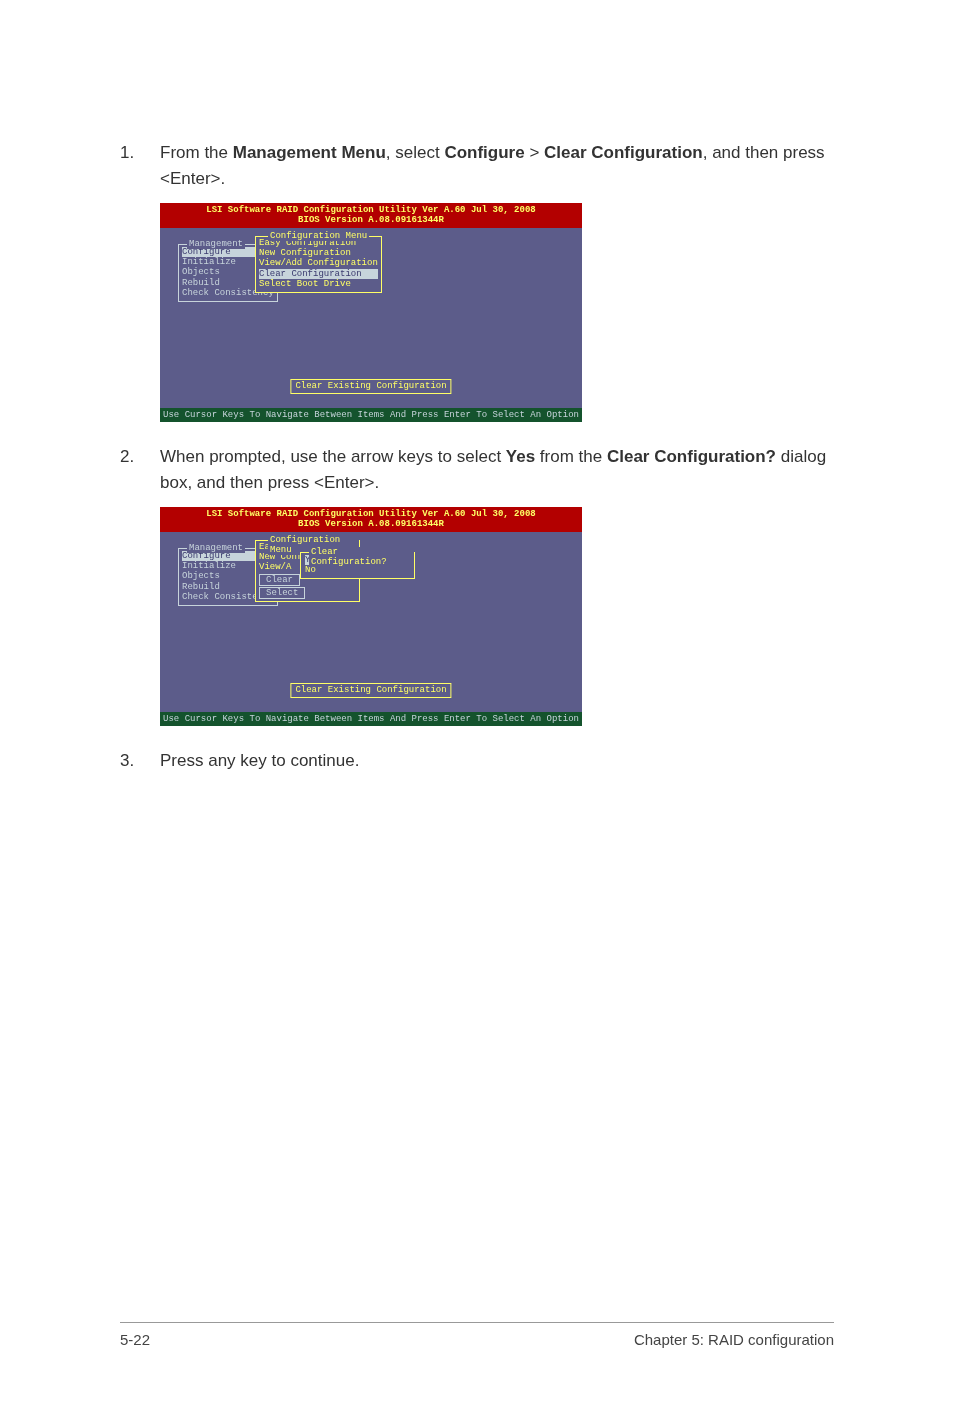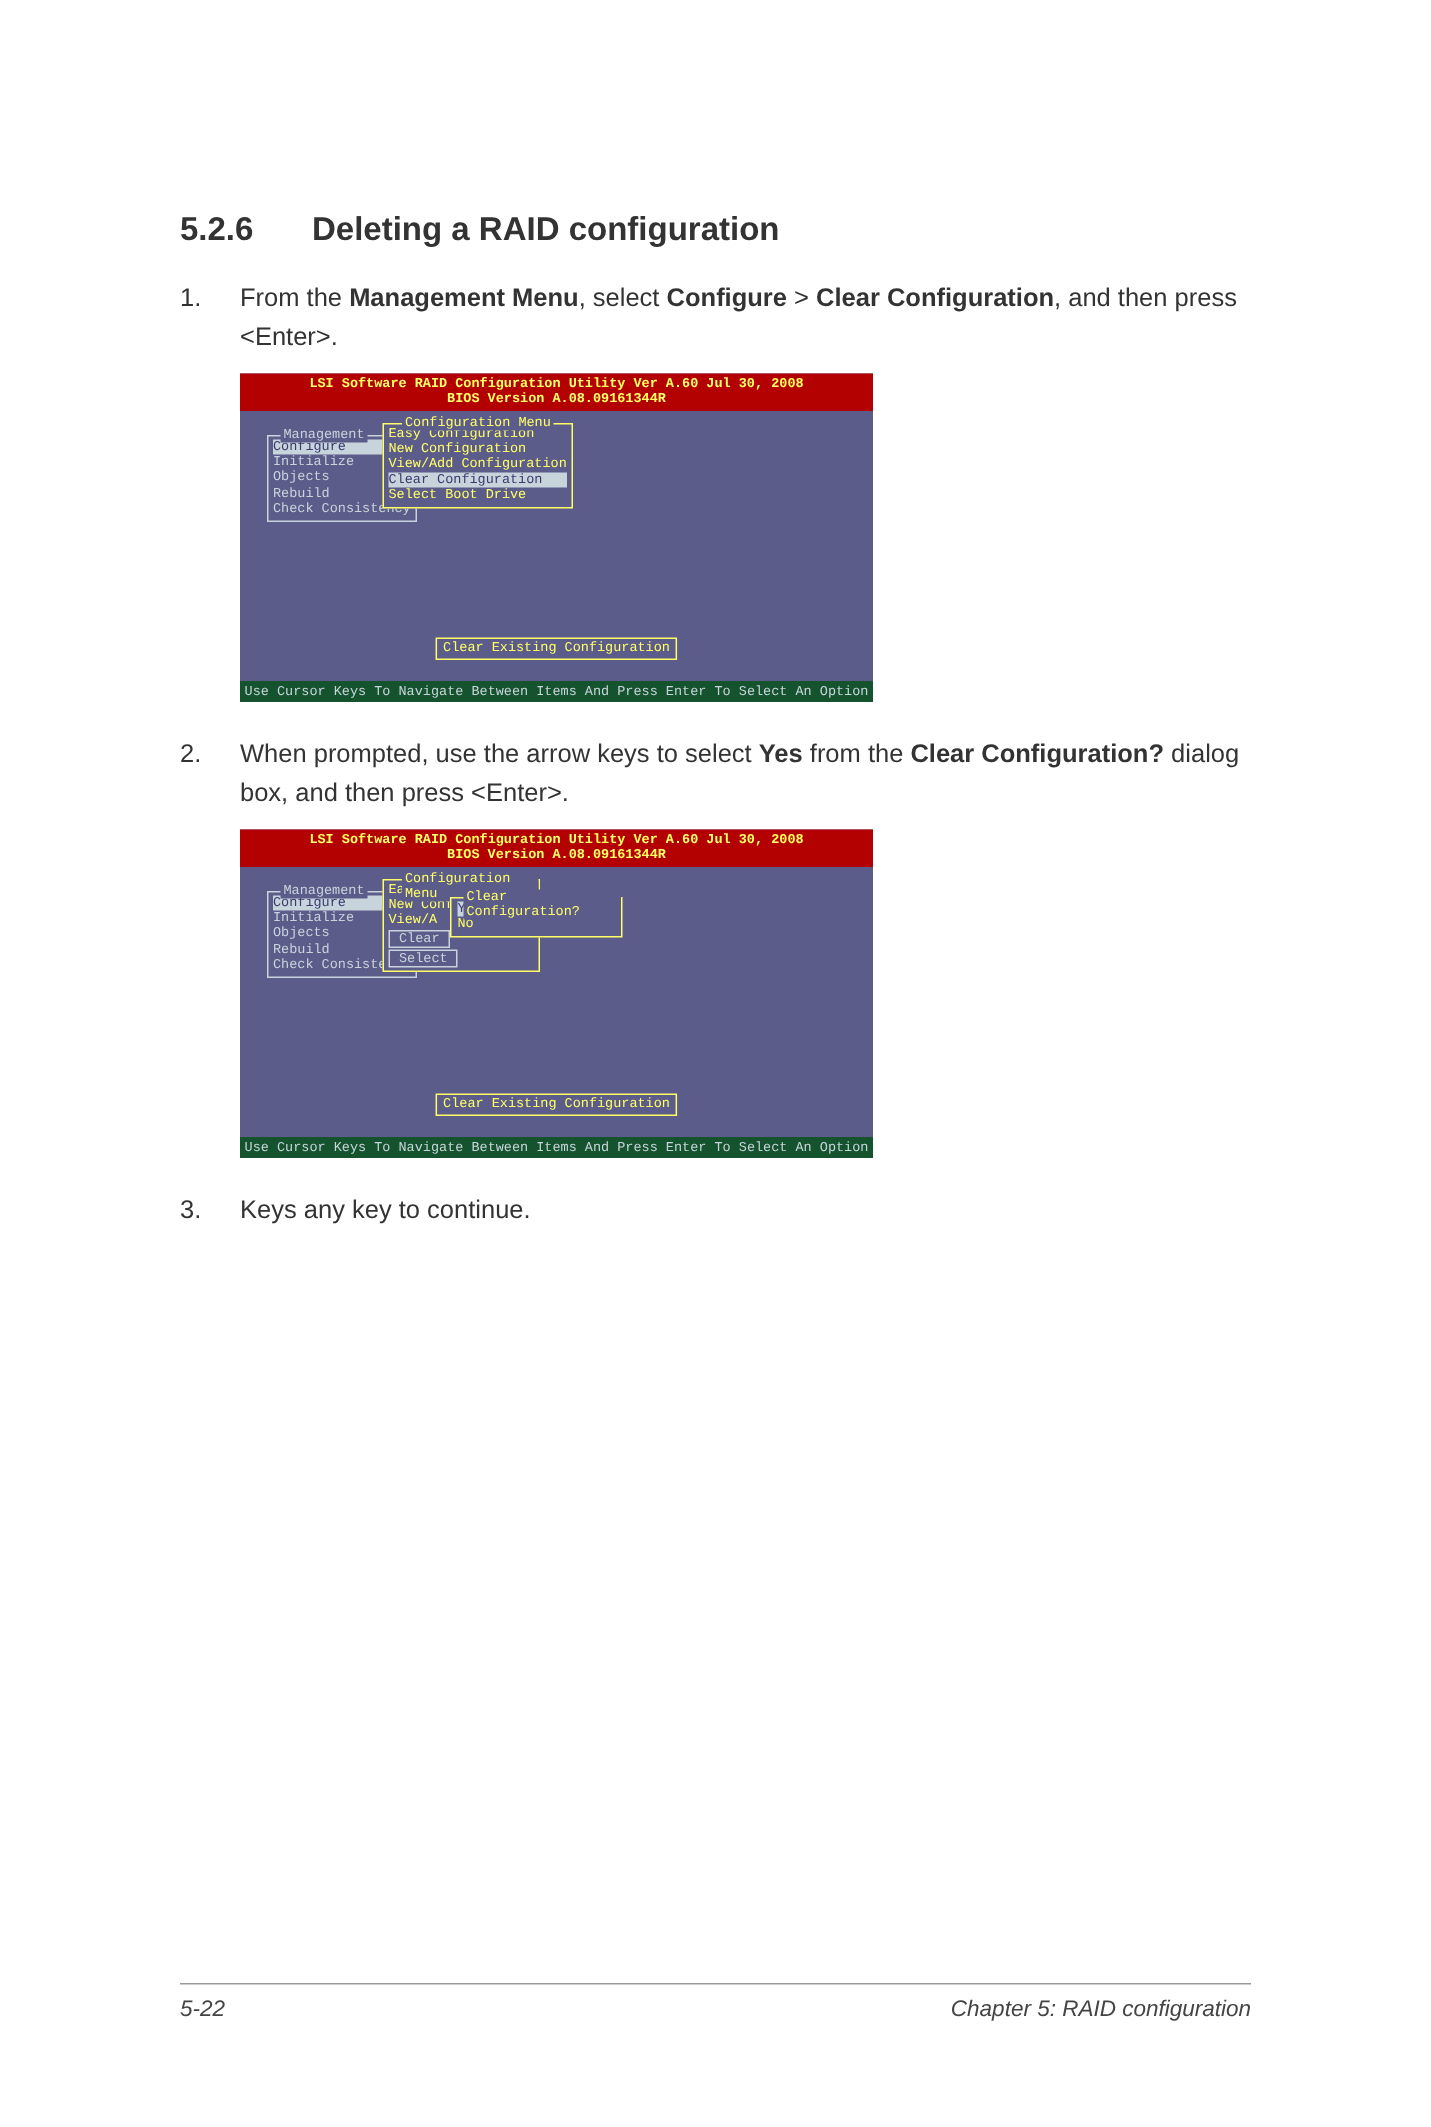--- a/index.html
+++ b/index.html
@@ -170,31 +170,27 @@
     position: absolute;
     bottom: 70px;
     left: 120px;
     right: 120px;
     border-top: 1px solid #999;
     padding-top: 8px;
     display: flex;
     justify-content: space-between;
     font-size: 15px;
     color: #444;
-    font-style: italic;
   }
 </style>
 </head>
 <body>
 
 <div class="page">
 
-  <div class="heading">
-    <span class="num">5.2.6</span><span>Deleting a RAID configuration</span>
-  </div>
 
 
   <div class="step">
     <div class="num">1.</div>
     <div class="text">
       <span>From the </span><span class="bold">Management Menu</span><span>, select </span><span class="bold">Configure</span><span> &gt; </span><span class="bold">Clear Configuration</span><span>, and then press &lt;Enter&gt;.</span>
     </div>
   </div>
 
   <div class="bios-wrap">
@@ -263,21 +259,21 @@
         </div>
         <div class="status-box">Clear Existing Configuration</div>
       </div>
       <div class="bios-footer">Use Cursor Keys To Navigate Between Items And Press Enter To Select An Option</div>
     </div>
   </div>
 
 
   <div class="step">
     <div class="num">3.</div>
-    <div class="text">Keys any key to continue.</div>
+    <div class="text">Press any key to continue.</div>
   </div>
 
 </div>
 
 <div class="page-footer">
   <span>5-22</span>
   <span>Chapter 5: RAID configuration</span>
 </div>
 
 </body></html>

